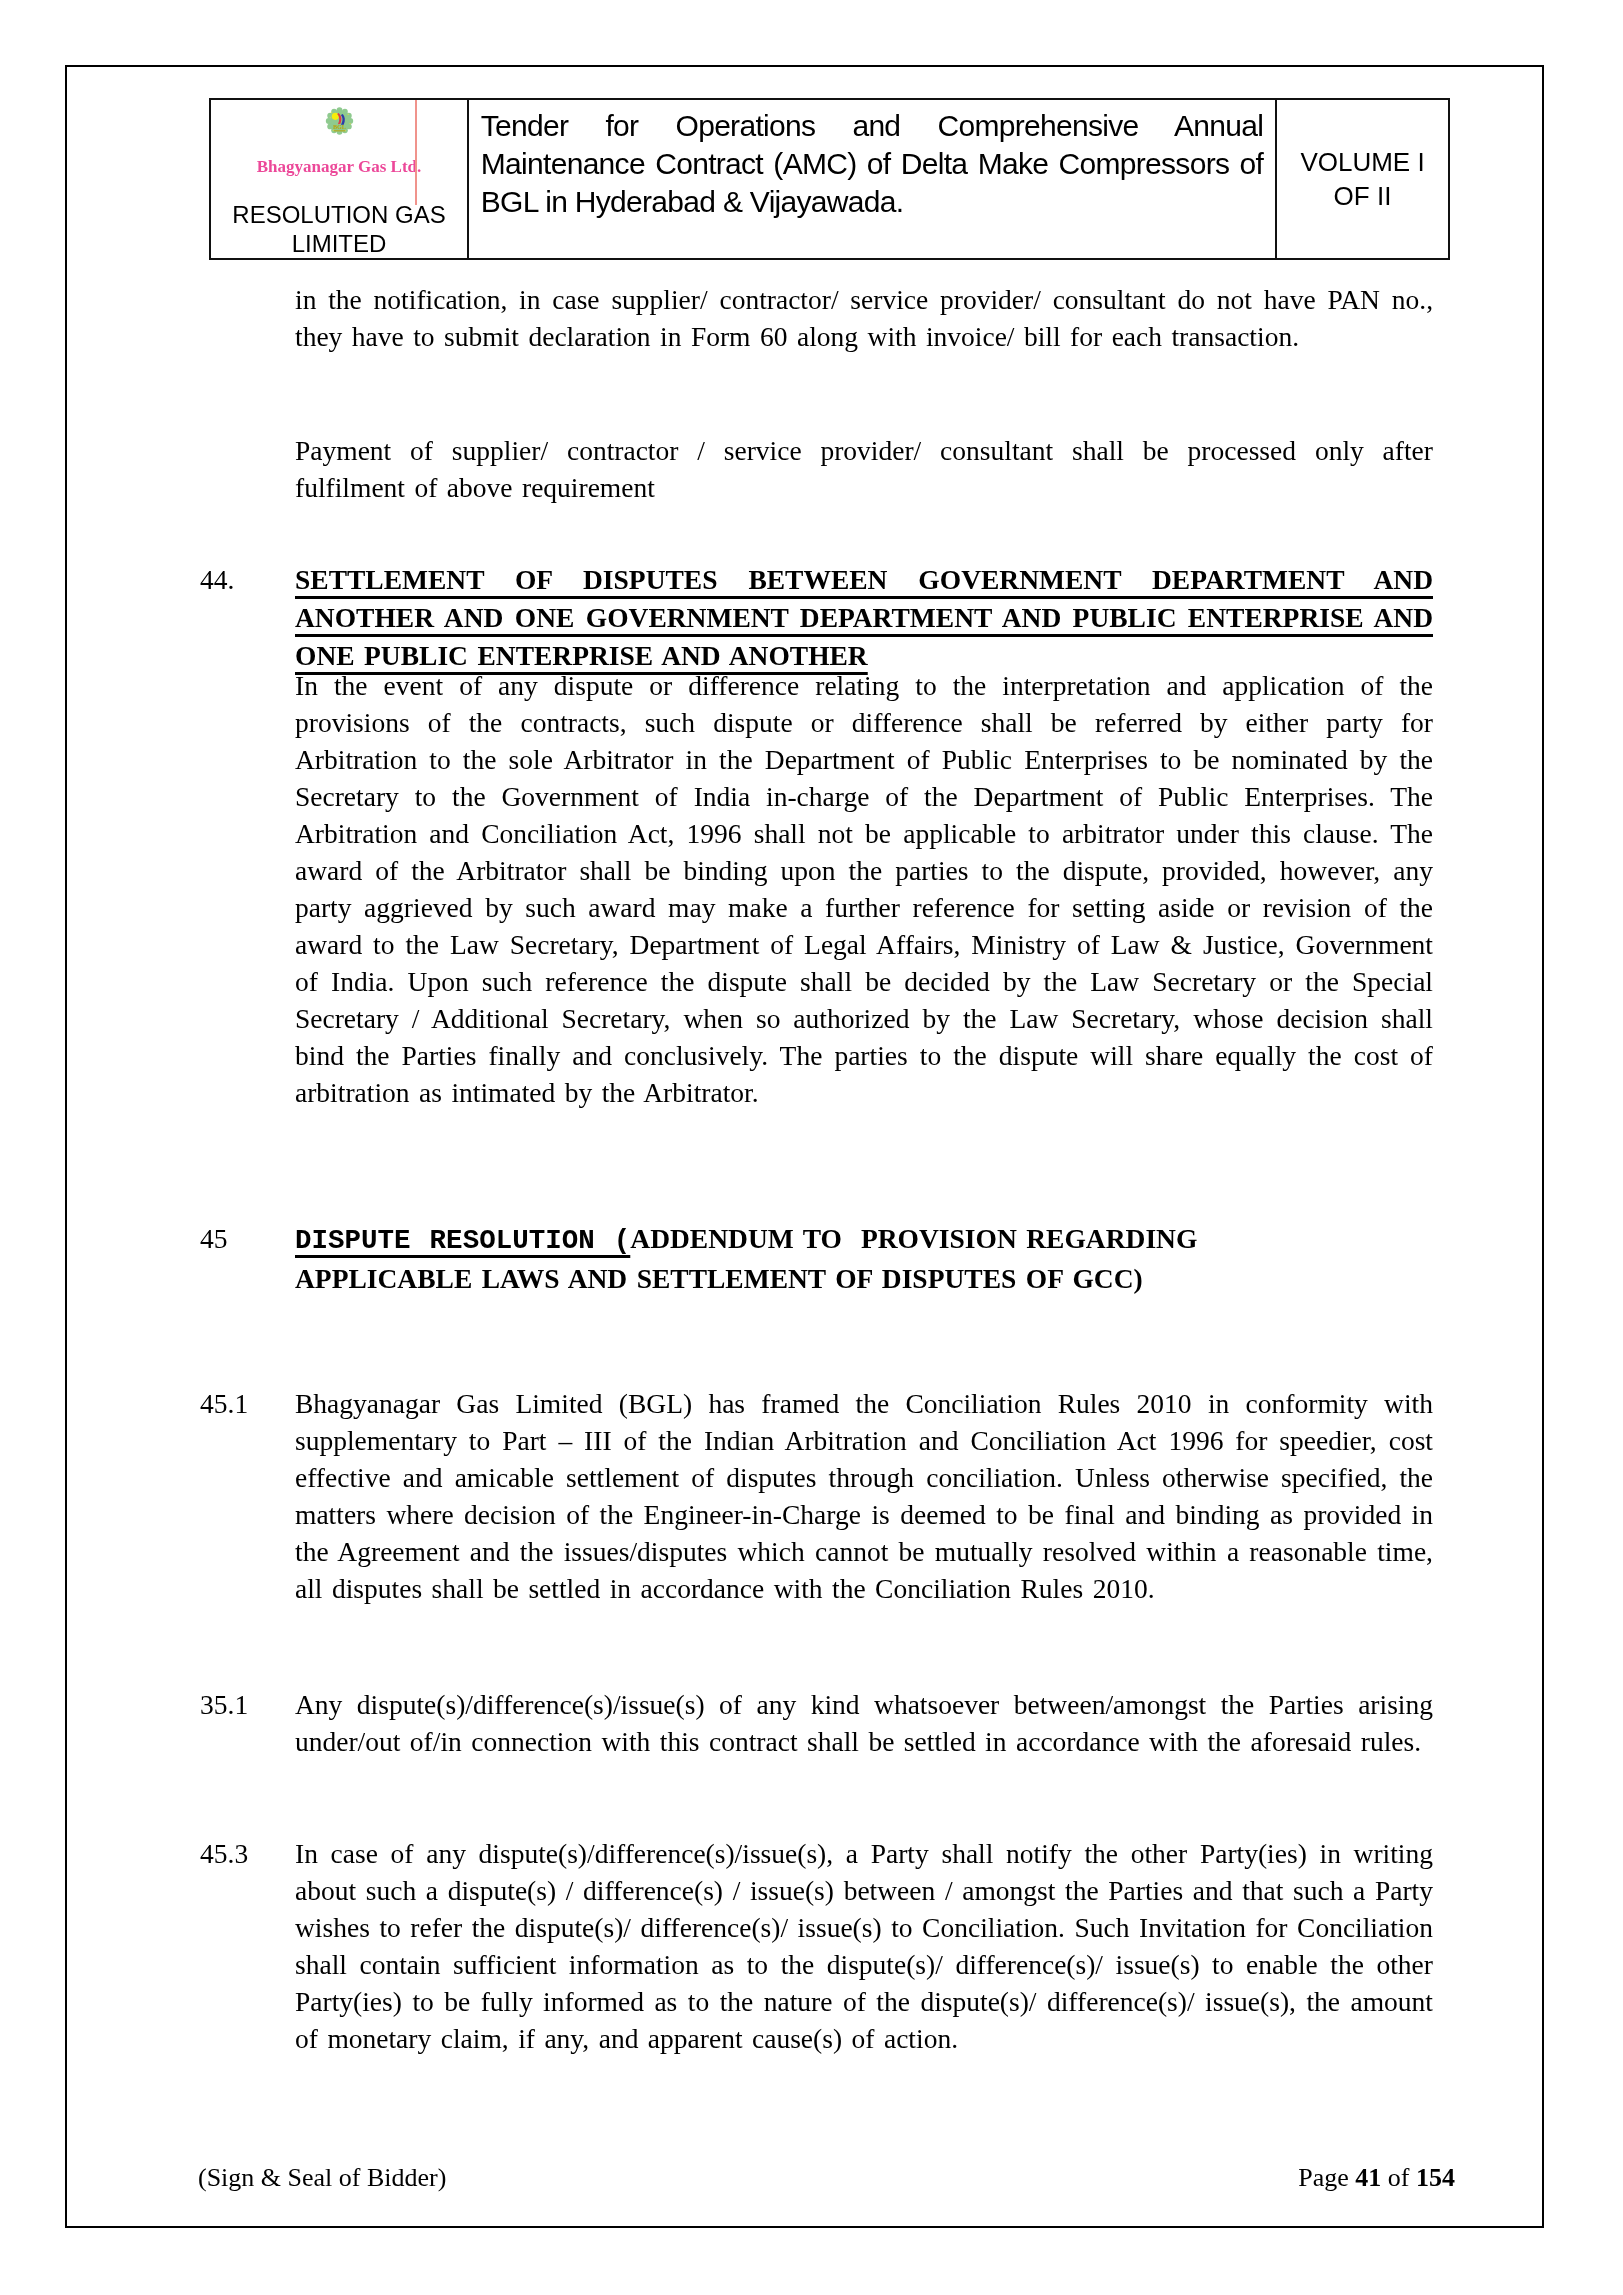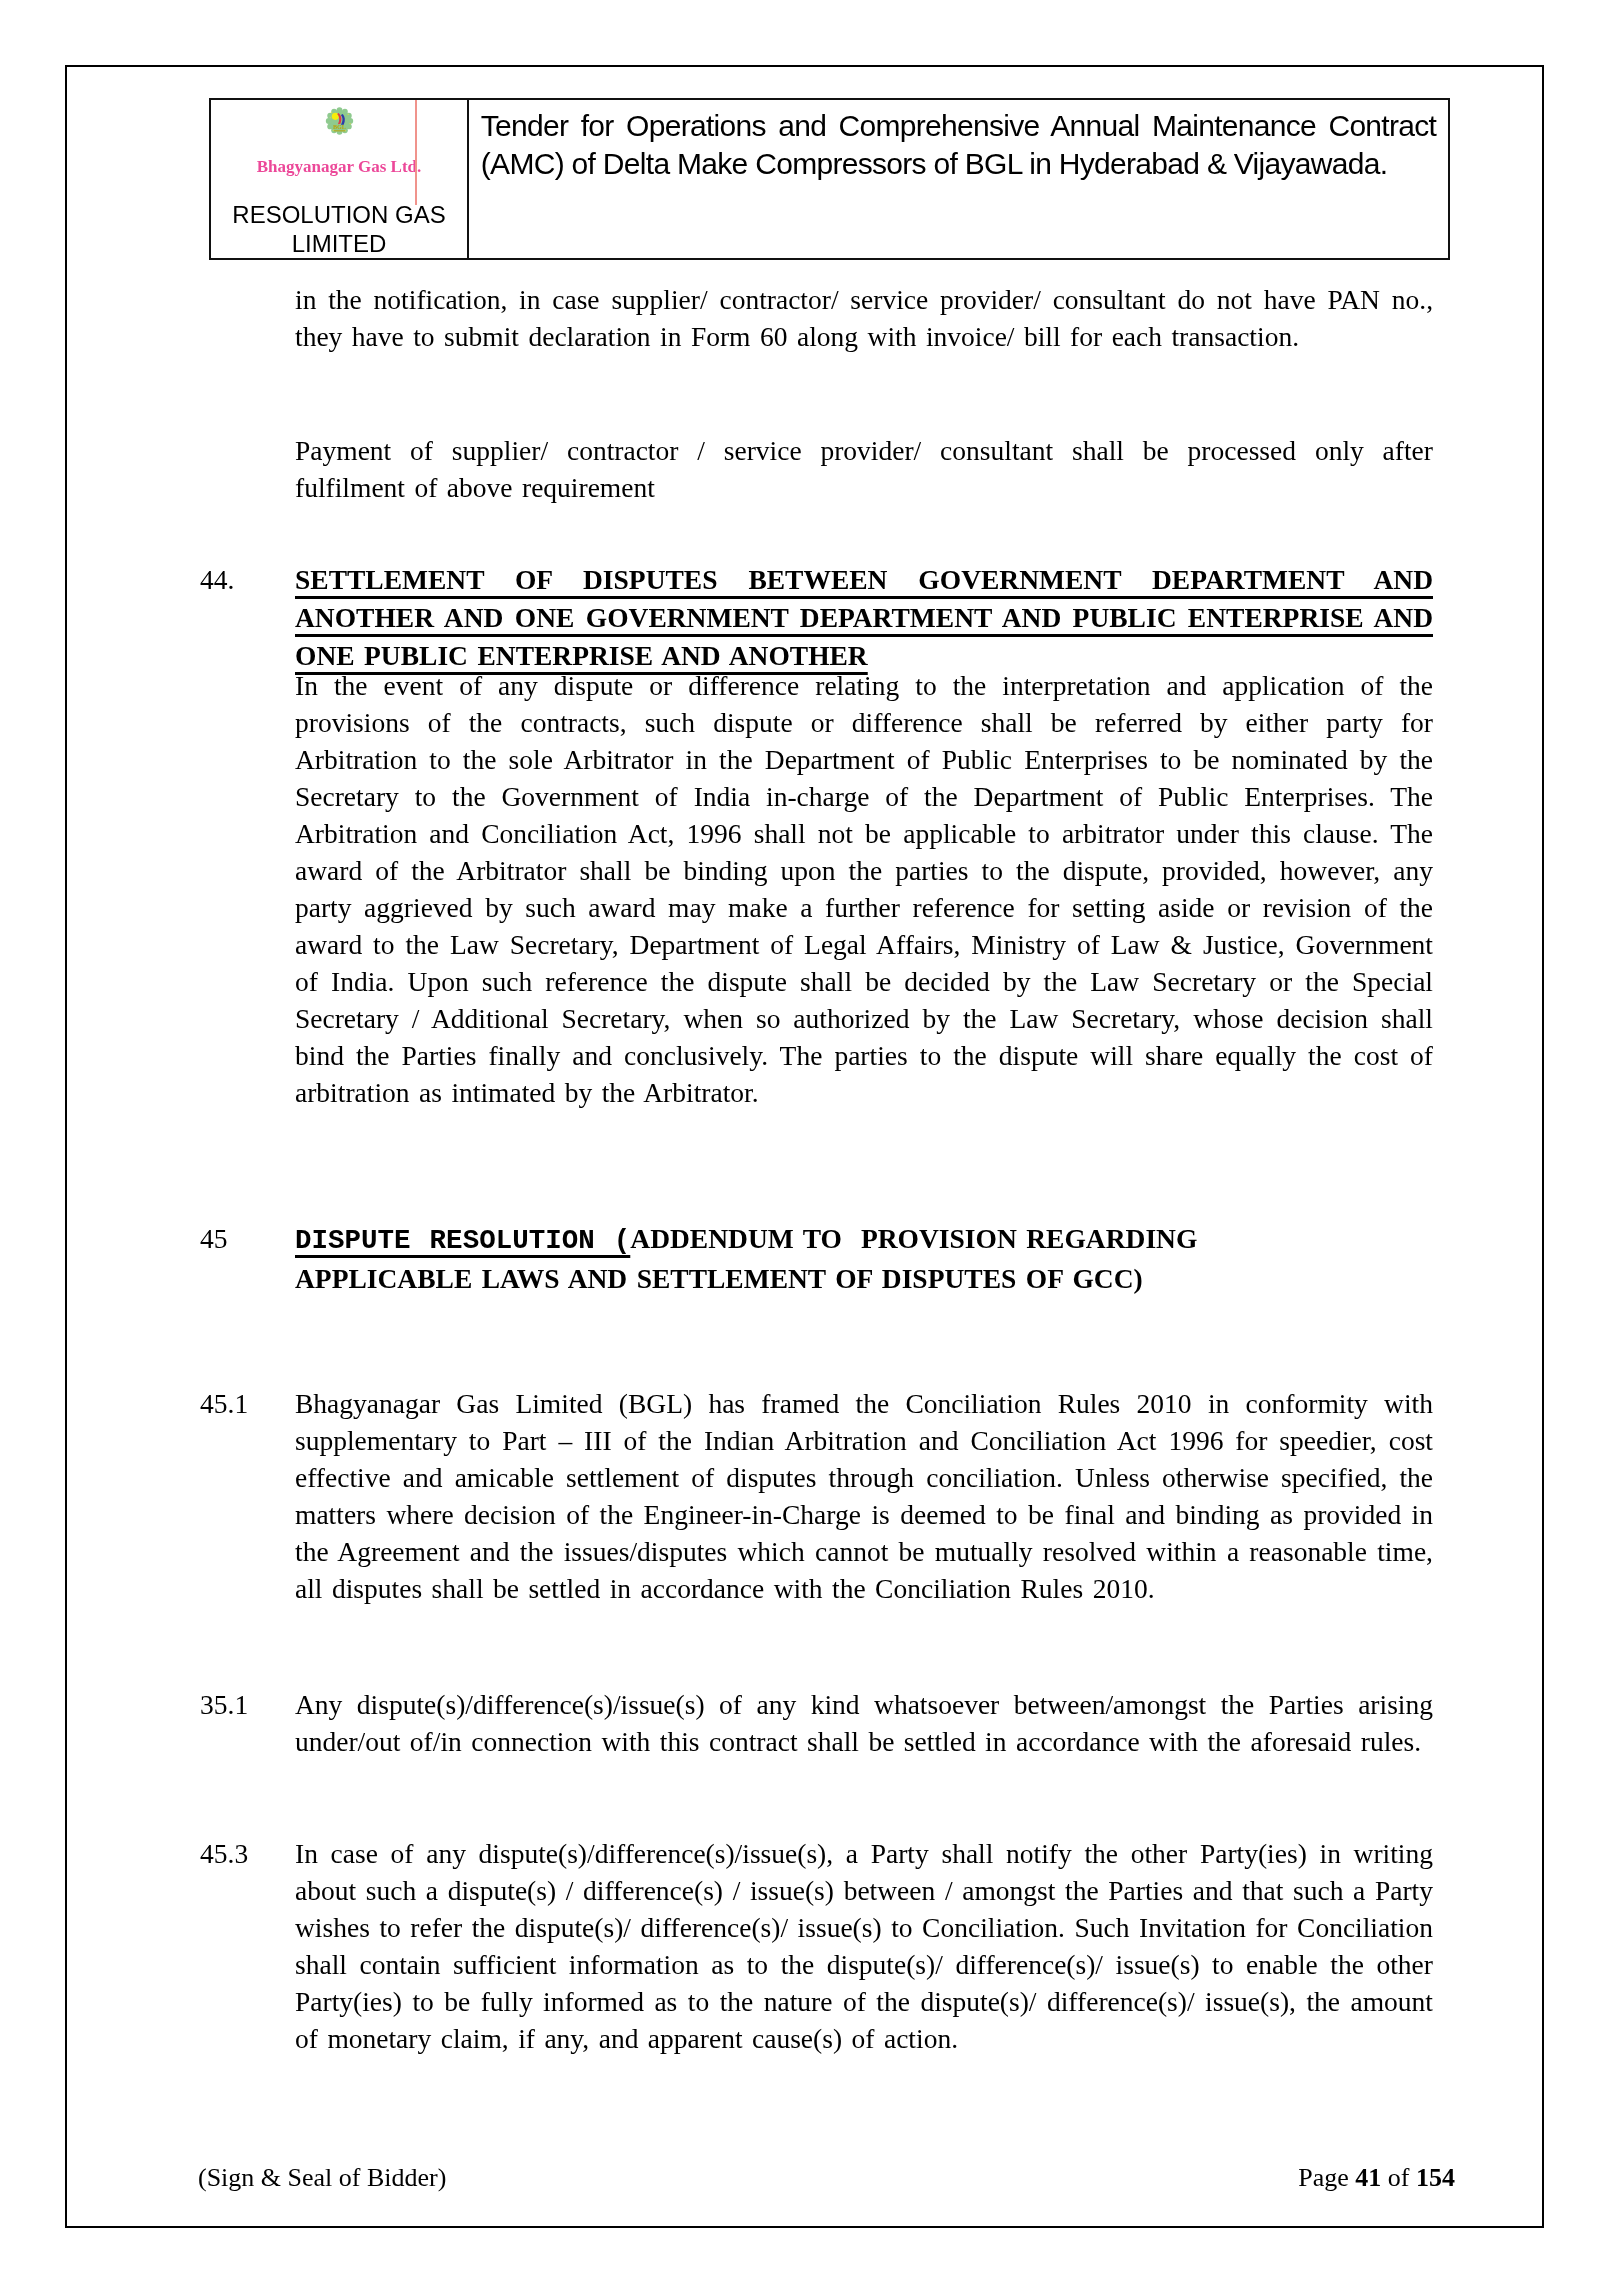--- a/index.html
+++ b/index.html
@@ -161,20 +161,24 @@
       <div>RESOLUTION GAS</div>
       <div>LIMITED</div>
     </div>
     <div class="scan-artifact"></div>
   </div>
 
   <div class="cell title-cell">
     <div class="header-title">Tender for Operations and Comprehensive Annual Maintenance Contract (AMC) of Delta Make Compressors of BGL in Hyderabad &amp; Vijayawada.</div>
   </div>
 
+  <div class="cell volume-cell">
+    <div>VOLUME I</div>
+    <div>OF II</div>
+  </div>
 </div>
 
 <div class="block p-intro1">
   <div class="txt">in the notification, in case supplier/ contractor/ service provider/ consultant do not have PAN no., they have to submit declaration in Form 60 along with invoice/ bill for each transaction.</div>
 </div>
 
 <div class="block p-intro2">
   <div class="txt">Payment of supplier/ contractor / service provider/ consultant shall be processed only after fulfilment of above requirement</div>
 </div>
 

